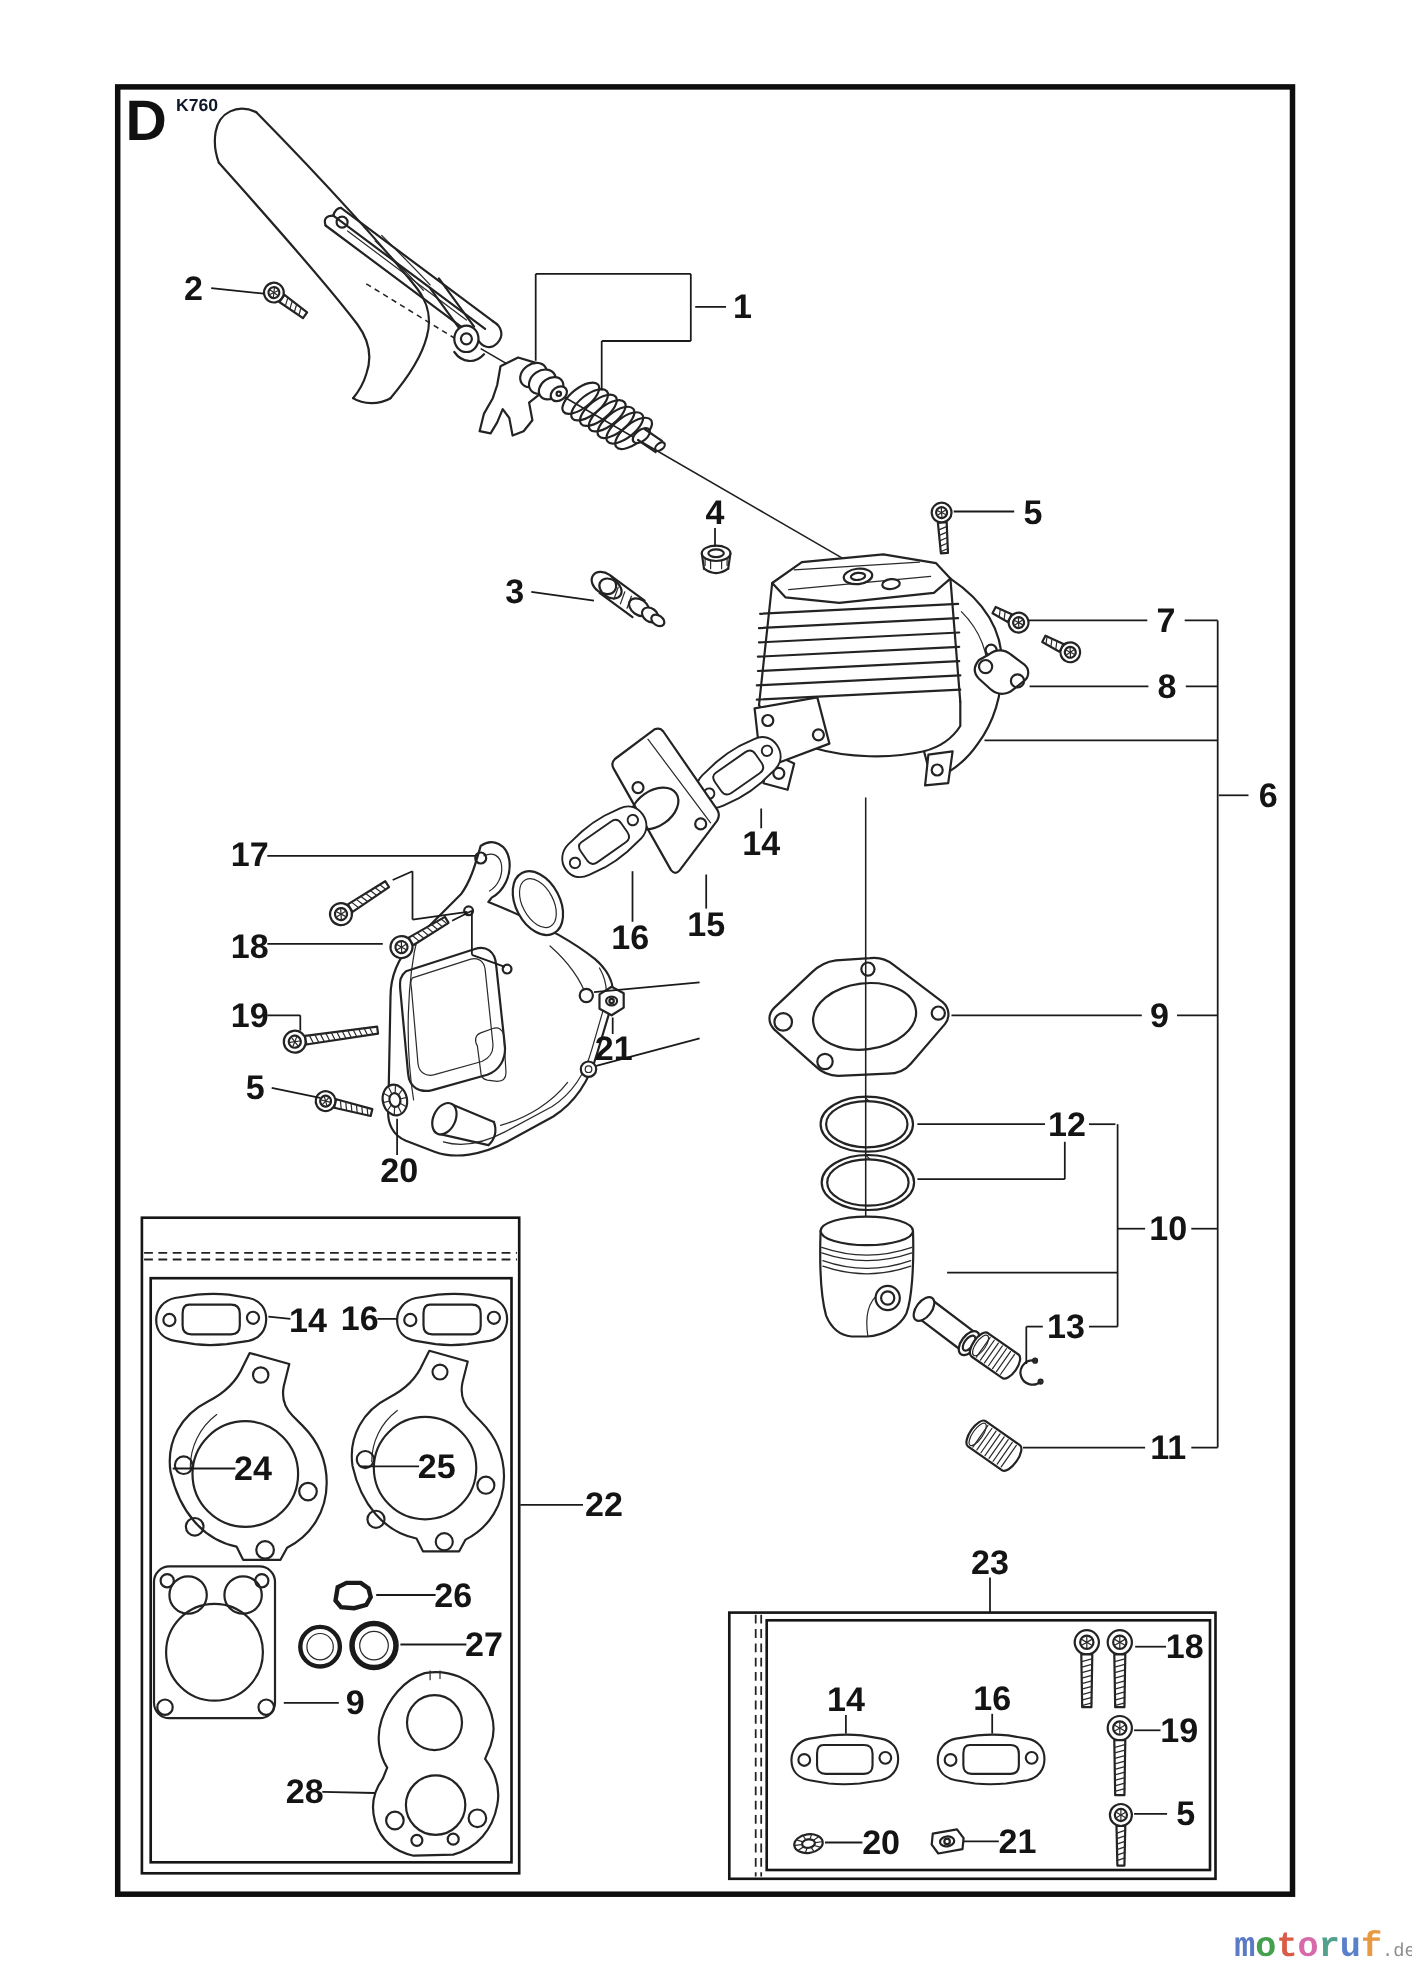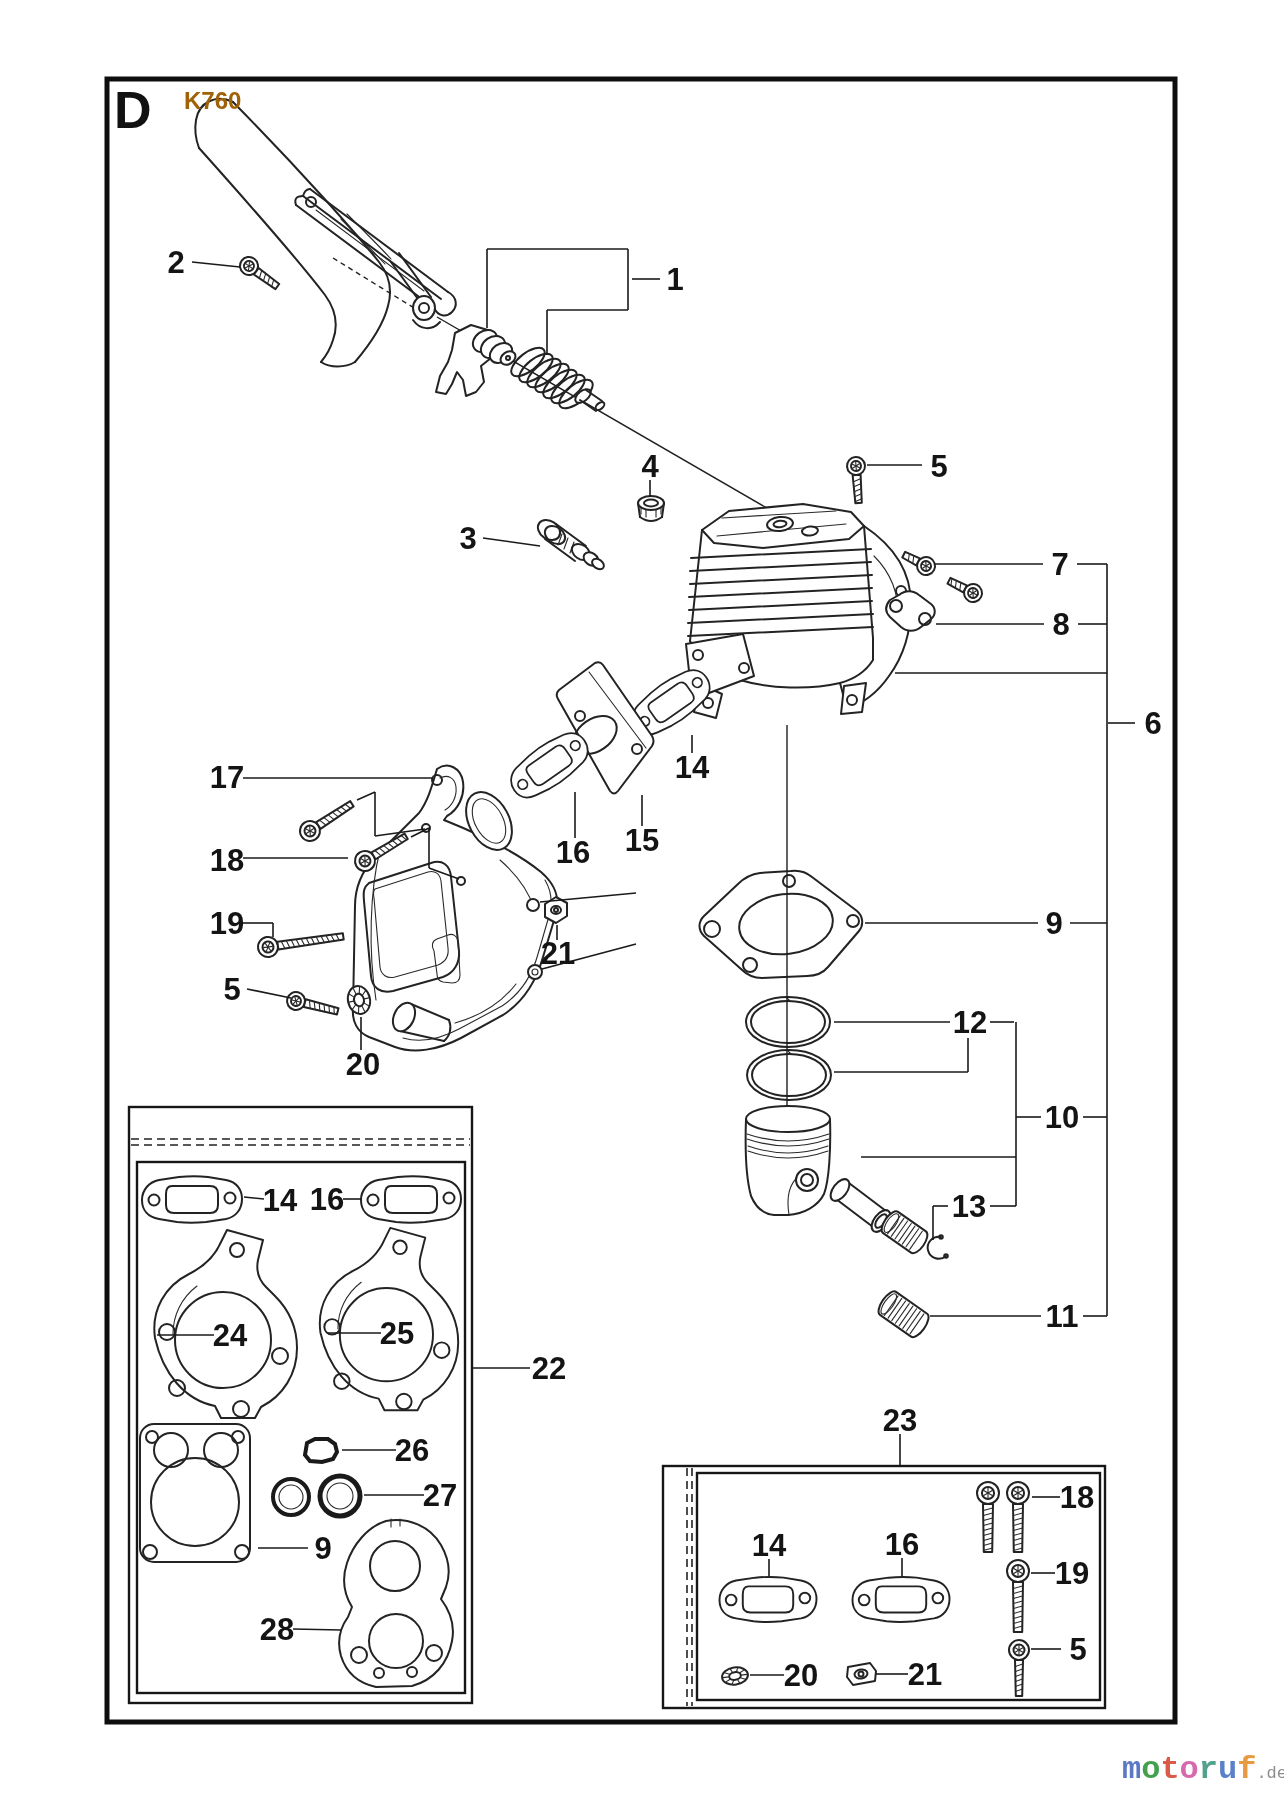--- a/index.html
+++ b/index.html
@@ -13,21 +13,21 @@
   .th{fill:none;stroke:#1f1f1f;stroke-width:1.4}
   .d{fill:none;stroke:#222;stroke-width:1.6;stroke-dasharray:8 5}
   .d2{fill:none;stroke:#222;stroke-width:1.4;stroke-dasharray:5 4}
   .b{fill:none;stroke:#161616;stroke-width:2.4}
   .frame{fill:none;stroke:#0e0e0e;stroke-width:5}
   .lead{fill:none;stroke:#1a1a1a;stroke-width:1.6}
   .thick{fill:none;stroke:#1a1a1a;stroke-width:4}
   .thick2{fill:none;stroke:#1a1a1a;stroke-width:5}
   text.callout{font-family:"Liberation Sans",sans-serif;font-weight:700;font-size:31px;fill:#141414;text-anchor:middle}
   .section-letter{position:absolute;left:114px;top:84px;font-size:52px;font-weight:700;color:#111;line-height:1}
-  .model-code{position:absolute;left:184px;top:89px;font-size:24px;font-weight:700;color:#a16207;line-height:1}
+  .model-code{position:absolute;left:160px;top:89px;font-size:16px;font-weight:700;color:#0f172a;line-height:1}
   .watermark{position:absolute;left:1122px;top:1754px;font-family:Liberation Mono, monospace;font-weight:700;font-size:32px;line-height:1;white-space:nowrap;cursor:pointer}
   .watermark .suffix{font-size:17px;font-weight:400}
 </style>
 </head>
 <body>
 
 <div class="sheet">
   <svg id="dwg" width="1284" height="1800" viewBox="0 0 1284 1800">
       <rect x="107" y="79" width="1068" height="1643" rx="0" class="frame"></rect>
       <line x1="437" y1="317" x2="772" y2="511" class="th"></line>

